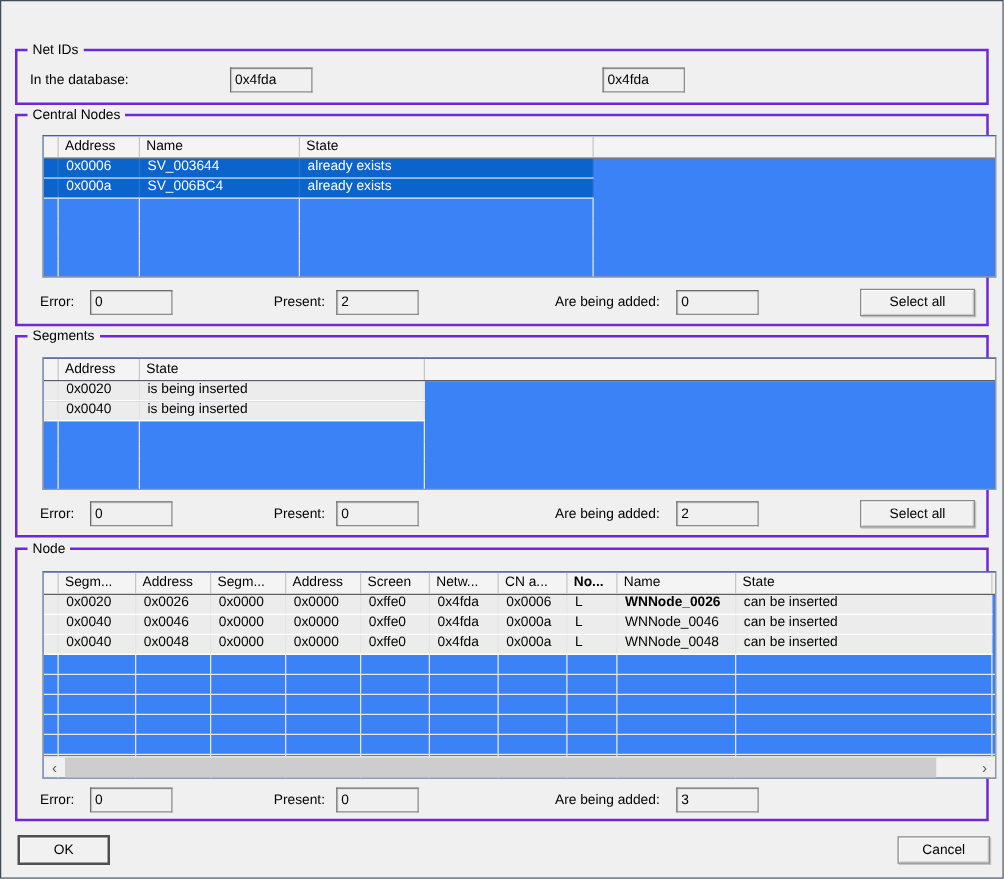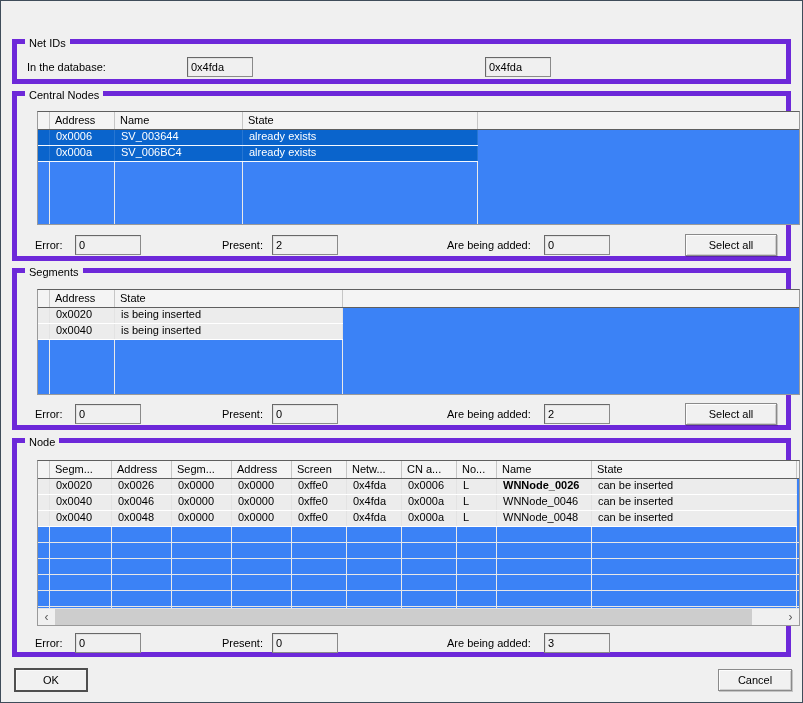--- a/index.html
+++ b/index.html
@@ -7,21 +7,21 @@
   .window{
     position:relative;width:803px;height:703px;
     background:#f0f0f0;border:1px solid #3f4c5a;
     font-family:"Liberation Sans","DejaVu Sans",sans-serif;
     font-size:11px;color:#000;overflow:hidden;
   }
   .titlebar{position:absolute;left:0;top:0;width:100%;height:28px;background:#ffffff;}
   .title-text{position:absolute;left:9px;top:0;line-height:28px;font-size:12px;}
   .close-btn{position:absolute;right:13px;top:0;width:20px;height:28px;text-align:center;
     line-height:28px;font-size:14px;color:#1a1a1a;cursor:pointer;}
-  .groupbox{position:absolute;left:11px;width:779px;border:5px solid #6d28d9;background:#f0f0f0;}
+  .groupbox{position:absolute;left:11px;width:779px;border:2px solid #6d28d9;background:#f0f0f0;}
   .legend{position:absolute;top:-8px;left:8px;background:#f0f0f0;padding:0 4px;line-height:14px;}
   
   .lv{position:absolute;left:20px;width:763px;background:#3b82f6;
       border:1px solid #9a9a9a;border-top-color:#5f5f5f;overflow:hidden;}
   .lv-head{display:flex;height:18px;background:#f4f4f4;border-bottom:1px solid #5f5f5f;}
   .lv-hcell{flex:0 0 auto;padding:2px 0 0 5px;border-right:1px solid #c6c6c6;
       overflow:hidden;white-space:nowrap;}
   .lv-hcell.filler{flex:1 1 auto;border-right:none;}
   .lv-body{position:relative;}
   .lv-row{display:flex;height:16px;line-height:12px;white-space:nowrap;}
@@ -202,21 +202,21 @@
     <div class="lv hlines" style="top:17px;height:166px;">
         <div class="lv-head">
           <div class="lv-hcell" style="width: 12px;"></div>
           <div class="lv-hcell" style="width: 62px;">Segm...</div>
           <div class="lv-hcell" style="width: 60px;">Address</div>
           <div class="lv-hcell" style="width: 60px;">Segm...</div>
           <div class="lv-hcell" style="width: 60px;">Address</div>
           <div class="lv-hcell" style="width: 55px;">Screen</div>
           <div class="lv-hcell" style="width: 55px;">Netw...</div>
           <div class="lv-hcell" style="width: 55px;">CN a...</div>
-          <div class="lv-hcell" style="width: 40px;">No...</div>
+          <div class="lv-hcell" style="width: 40px; font-weight: bold;">No...</div>
           <div class="lv-hcell" style="width: 95px;">Name</div>
           <div class="lv-hcell" style="width: 205px;">State</div>
           <div class="lv-hcell filler"></div>
         </div>
         <div class="lv-body">
           <div class="lv-row shaded" style="width: 759px;">
             <div class="lv-cell" style="width: 12px;"></div>
             <div class="lv-cell" style="width: 62px;">0x0020</div>
             <div class="lv-cell" style="width: 60px;">0x0026</div>
             <div class="lv-cell" style="width: 60px;">0x0000</div>

